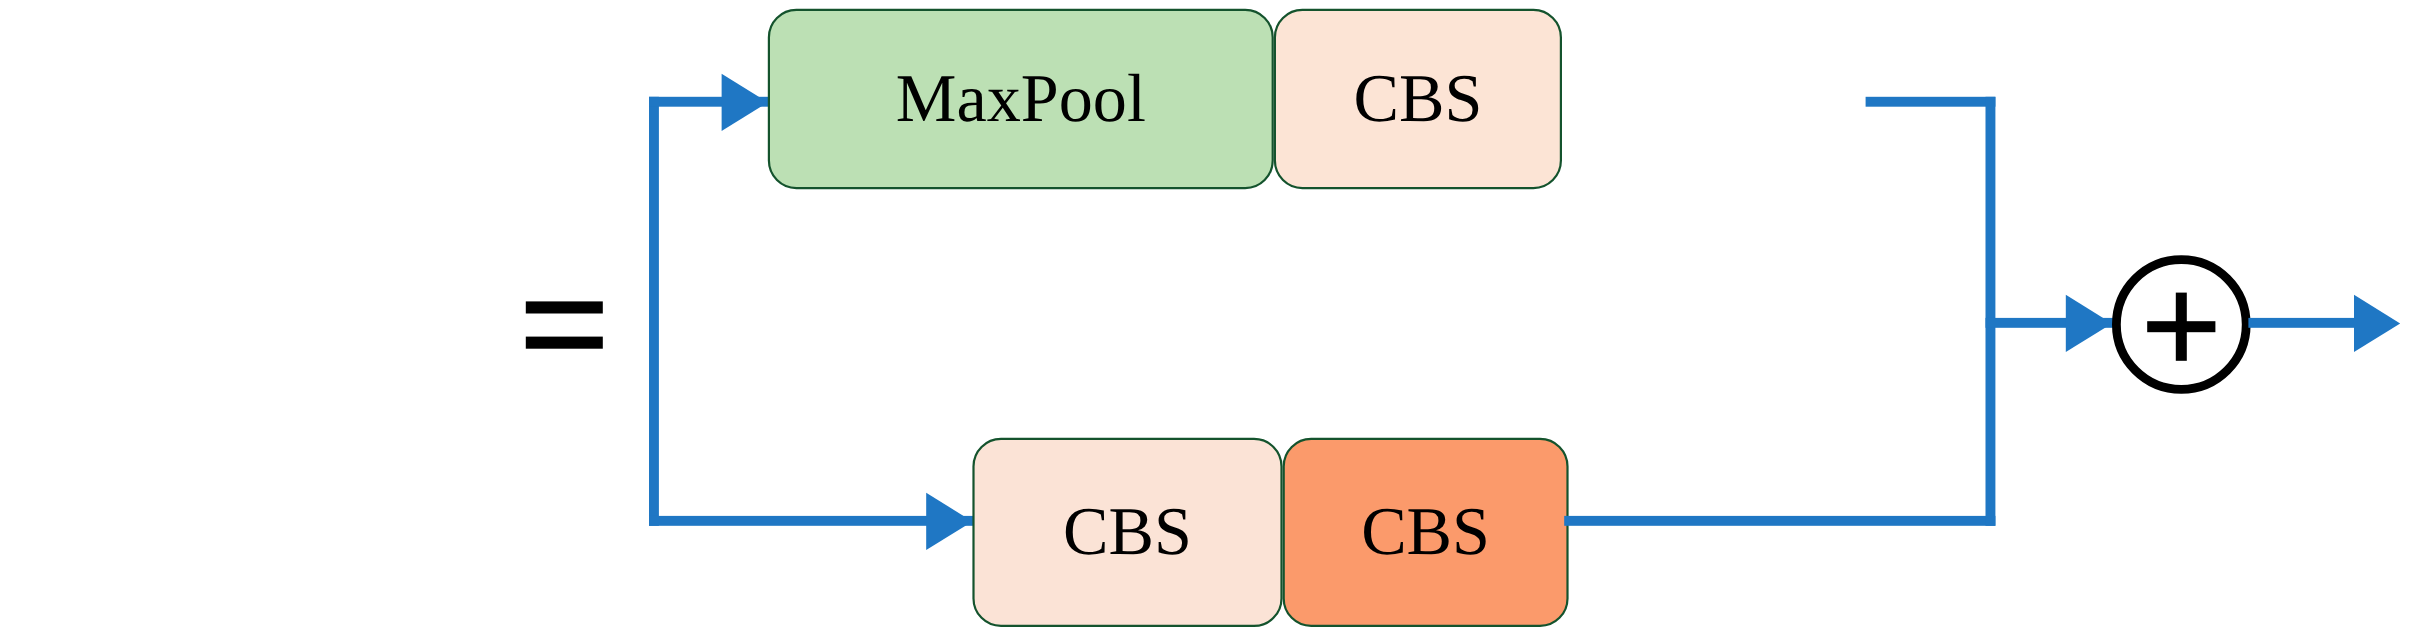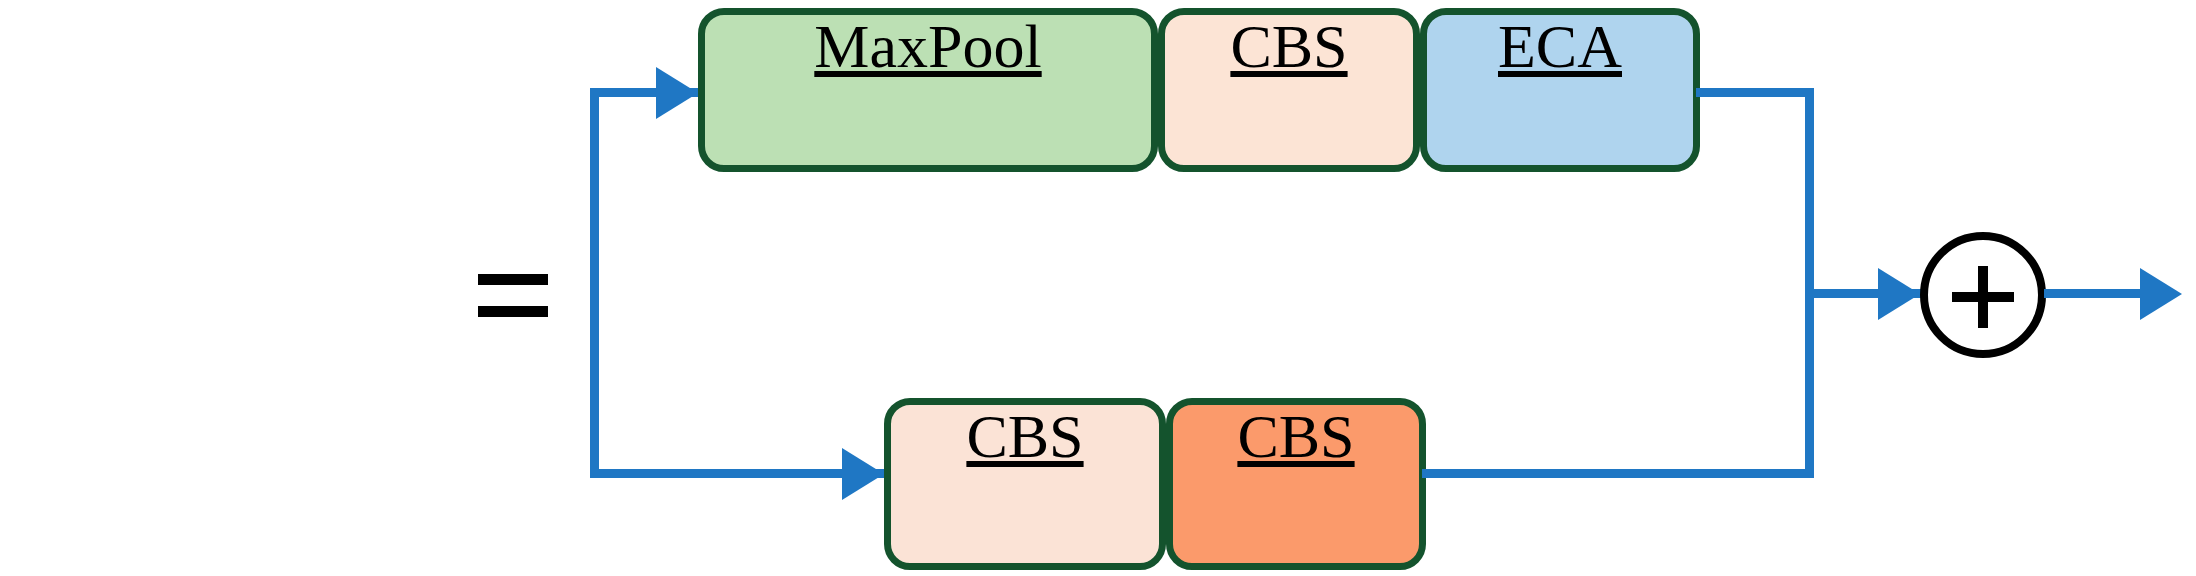--- a/index.html
+++ b/index.html
@@ -11,28 +11,28 @@
     position: relative;
     width: 2196px;
     height: 576px;
     background: #ffffff;
     overflow: hidden;
     font-family: "Liberation Serif", "DejaVu Serif", serif;
   }
   .node {
     position: absolute;
     box-sizing: border-box;
-    border: 7px solid #14532d;
+    border: 2px solid #14532d;
     border-radius: 26px;
     display: flex;
+    align-items: center;
     justify-content: center;
     color: #000000;
     line-height: 1;
     white-space: nowrap;
-    text-decoration: underline;
   }
   .node-label {
     display: block;
     line-height: 1;
   }
 
   
   #node-mp1eca {
     left: 12px;  top: 213px;
     width: 396px; height: 160px;
@@ -156,23 +156,20 @@
   <div class="wire wire-h" id="wire-split-bot-h"></div>
   <div class="arrow-head" id="arrow-top-branch"></div>
   <div class="arrow-head" id="arrow-bot-branch"></div>
 
   <div class="node" id="node-maxpool">
     <span class="node-label">MaxPool</span>
   </div>
   <div class="node" id="node-cbs-top">
     <span class="node-label">CBS</span>
   </div>
-  <div class="node" id="node-eca">
-    <span class="node-label">ECA</span>
-  </div>
 
   <div class="node" id="node-cbs-bot-1">
     <span class="node-label">CBS</span>
   </div>
   <div class="node" id="node-cbs-bot-2">
     <span class="node-label">CBS</span>
   </div>
 
   <div class="wire wire-h" id="wire-eca-out-h"></div>
   <div class="wire wire-h" id="wire-bot-out-h"></div>

